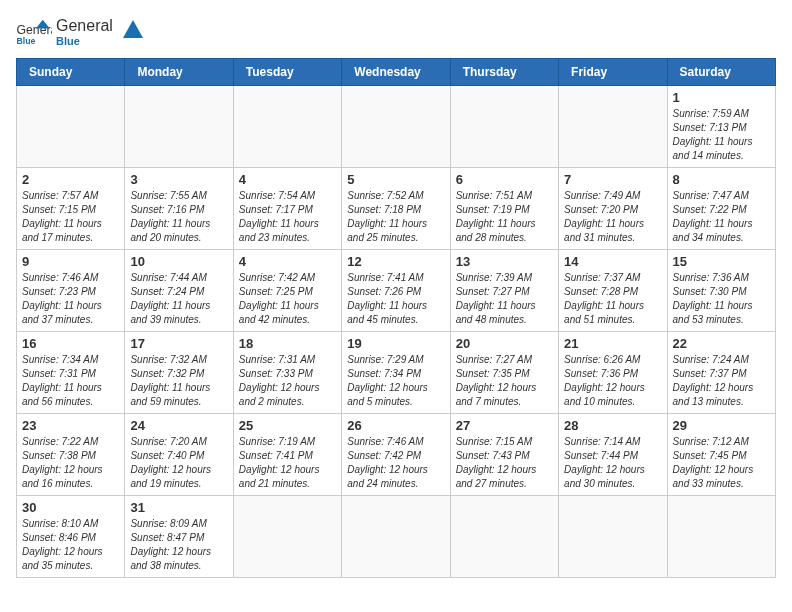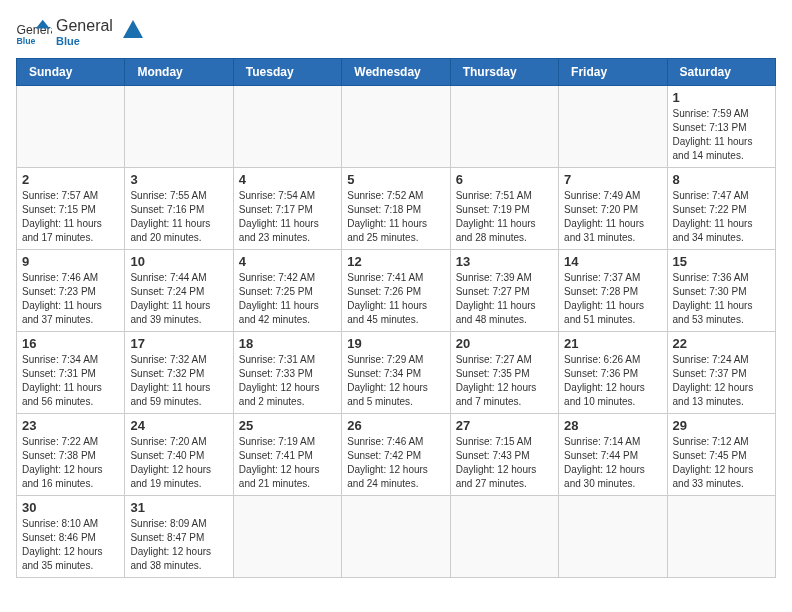--- a/index.html
+++ b/index.html
@@ -67,20 +67,21 @@
     .day-number {
       font-size: 13px;
       font-weight: bold;
       display: block;
       margin-bottom: 2px;
     }
     .day-info {
       font-size: 10px;
       color: #333;
       line-height: 1.4;
+      font-style: italic;
     }
     .last-row td {
       min-height: 60px;
     }
   </style>
 </head>
 <body>
 
 <div class="header-area">
   <div class="logo">

